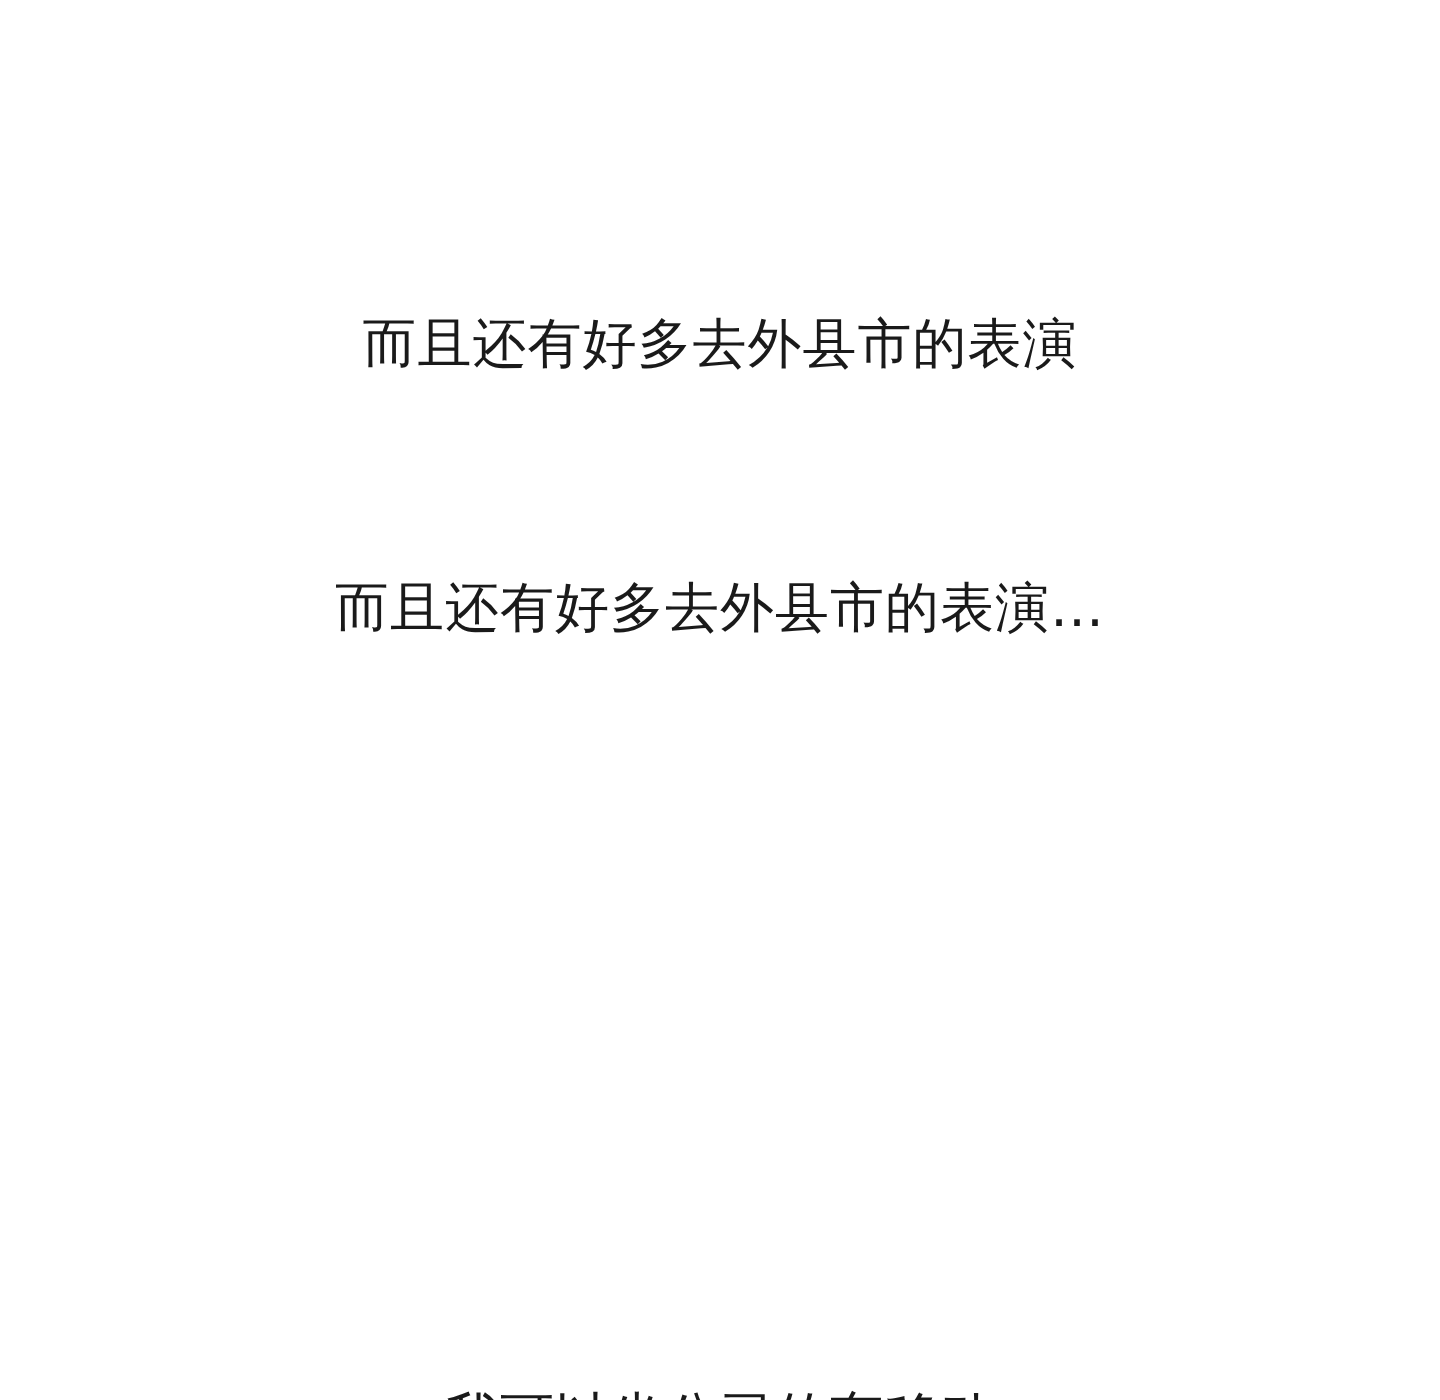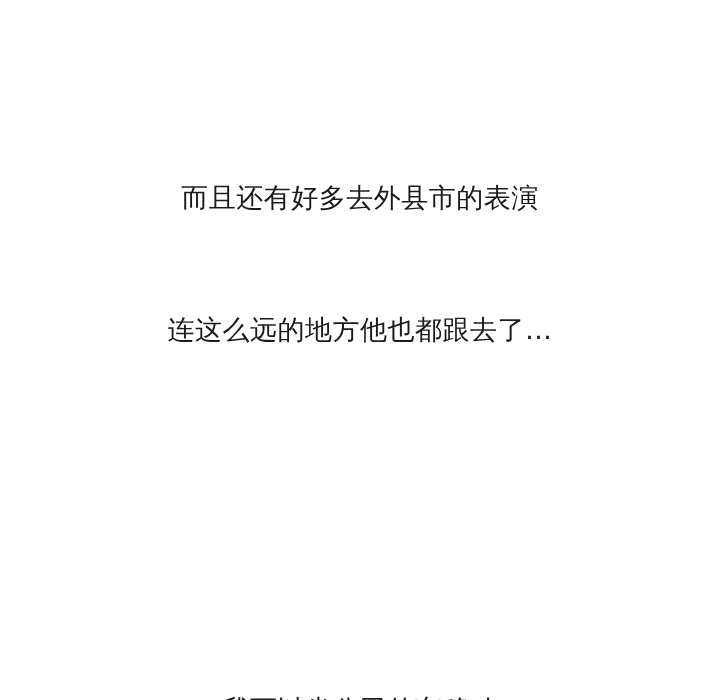--- a/index.html
+++ b/index.html
@@ -24,37 +24,37 @@
     width: 100%;
     text-align: center;
     color: #1a1a1a;
     font-size: 27px;
     line-height: 44px;
     letter-spacing: 0.5px;
     white-space: pre;
     font-weight: 400;
   }
   .block-top {
-    top: 88px;
+    top: 63px;
   }
   .block-bottom {
     top: 600px;
   }
   .line {
     display: block;
   }
 </style>
 </head>
 <body>
 
 <div class="page">
 
   <div class="text-block block-top">
     <span class="line">而且还有好多去外县市的表演</span>
-    <span class="line">连这么远的地方他也都跟去了…</span>
+    <span class="line">而且还有好多去外县市的表演…</span>
   </div>
 
   <div class="text-block block-bottom">
     <span class="line">我可以坐公司的车移动</span>
     
     
   </div>
 
 </div>
 

